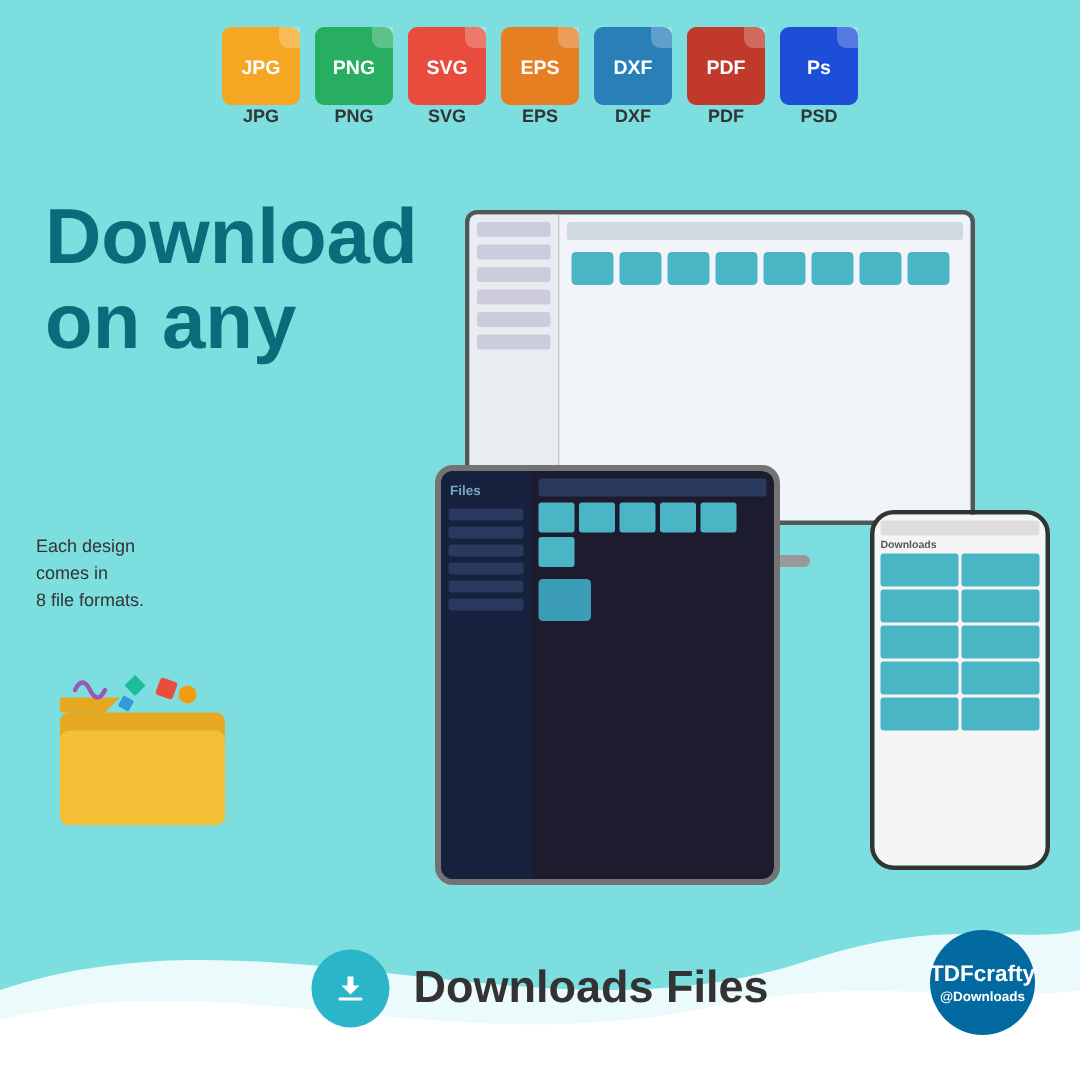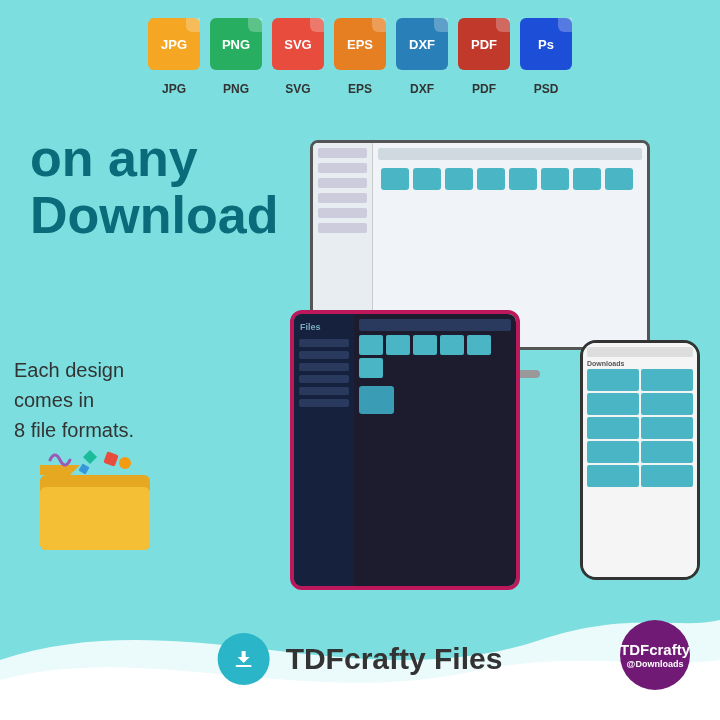--- a/index.html
+++ b/index.html
@@ -37,21 +37,21 @@
       transform: translateX(-50%);
       display: flex;
       gap: 10px;
       align-items: flex-end;
     }
 
     .file-icon {
       display: flex;
       flex-direction: column;
       align-items: center;
-      gap: 12px;
+      gap: 0;
     }
 
     .file-icon-graphic {
       width: 52px;
       height: 52px;
       border-radius: 6px;
       position: relative;
       display: flex;
       align-items: center;
       justify-content: center;
@@ -85,22 +85,22 @@
       left: 30px;
       font-size: 52px;
       font-weight: 900;
       color: #0a6b7a;
       line-height: 1.1;
     }
 
     .sub-text {
       position: absolute;
       top: 355px;
-      left: 14px;
-      font-size: 20px;
+      left: 24px;
+      font-size: 12px;
       color: #333;
       line-height: 1.5;
     }
 
     
     .devices-container {
       position: absolute;
       top: 140px;
       right: 10px;
       width: 420px;
@@ -190,21 +190,21 @@
 
     
     .tablet {
       position: absolute;
       top: 170px;
       left: 0;
       width: 230px;
       height: 280px;
       background: #1a1a2e;
       border-radius: 12px;
-      border: 4px solid #be185d;
+      border: 4px solid #737373;
       overflow: hidden;
       z-index: 5;
     }
 
     .tablet-screen {
       width: 100%;
       height: 100%;
       background: #1c1c2e;
       display: flex;
     }
@@ -334,21 +334,21 @@
       color: #333;
     }
 
     
     .brand-badge {
       position: absolute;
       bottom: 30px;
       right: 30px;
       width: 70px;
       height: 70px;
-      background: #701a75;
+      background: #0369a1;
       border-radius: 50%;
       display: flex;
       flex-direction: column;
       align-items: center;
       justify-content: center;
       color: white;
       font-size: 11px;
       font-weight: 700;
       text-align: center;
       line-height: 1.2;
@@ -416,22 +416,22 @@
     <div class="file-icon">
       <div class="file-icon-graphic" style="background:#1d4ed8;">
         <span>Ps</span>
       </div>
       <span class="file-icon-label">PSD</span>
     </div>
 
   </div>
 
   <div class="main-heading">
+    <div>Download</div>
     <div>on any</div>
-    <div>Download</div>
   </div>
 
   <div class="sub-text">
     <span>Each design<br>comes in<br>8 file formats.</span>
   </div>
 
   <div class="devices-container">
 
     <div class="monitor">
       <div class="monitor-screen">
@@ -528,21 +528,21 @@
     <rect x="50" y="20" width="8" height="8" rx="1" fill="#3498db" transform="rotate(30,54,24)"></rect>
   </svg>
 
   <div class="download-section">
     <div class="download-circle">
       <svg width="24" height="24" viewBox="0 0 24 24" fill="white">
         <path d="M12 16l-6-6h4V4h4v6h4l-6 6z"></path>
         <rect x="4" y="18" width="16" height="2" rx="1"></rect>
       </svg>
     </div>
-    <span class="download-text">TDFcrafty Files</span>
+    <span class="download-text">Downloads Files</span>
   </div>
 
   <div class="brand-badge">
     <span class="brand-name">TDFcrafty</span>
     <span style="font-size:9px;">@Downloads</span>
   </div>
 
 </div>
 
 </body></html>

